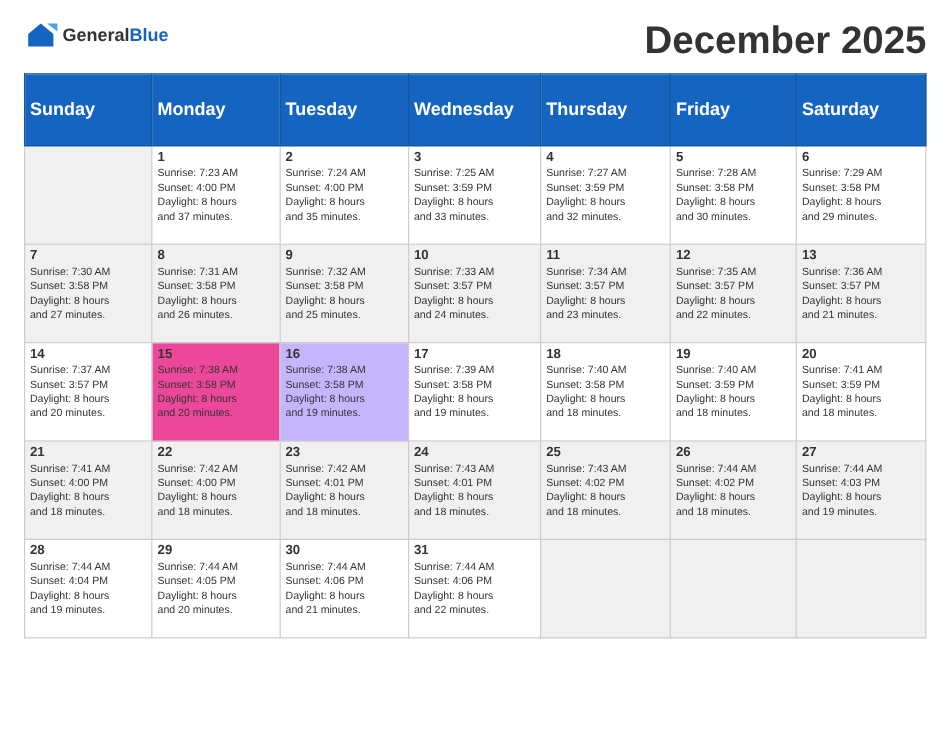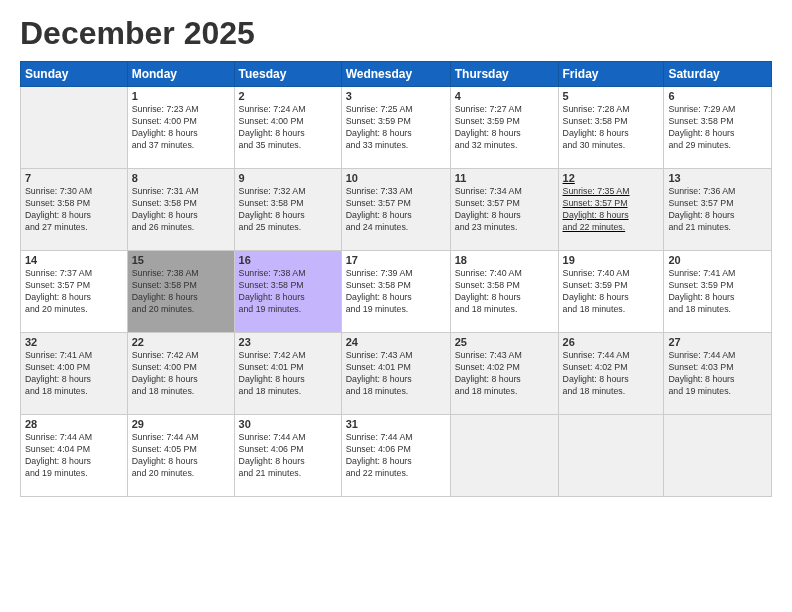--- a/index.html
+++ b/index.html
@@ -45,23 +45,23 @@
       color: #555;
     }
     table {
       width: 100%;
       border-collapse: collapse;
       font-size: 9.5px;
     }
     th {
       background-color: #1565c0;
       color: #fff;
-      padding: 5px 4px;
+      padding: 21px 4px;
       text-align: left;
-      font-size: 12px;
+      font-size: 15px;
       font-weight: bold;
       border: 1px solid #1255a0;
       margin-left: 47px;
     }
     td {
       border: 1px solid #ccc;
       vertical-align: top;
       padding: 3px 4px;
       height: 82px;
       width: 113px;
@@ -85,20 +85,30 @@
     }
     tr:nth-child(odd) td:not(.empty) {
       background: #fff;
     }
   </style>
 </head>
 <body>
 
 <div class="page">
   <div class="header">
+    <div class="logo">
+      <svg class="logo-icon" viewBox="0 0 32 32">
+        <polygon points="16,4 28,14 28,26 4,26 4,14" fill="#1565c0"></polygon>
+        <polygon points="22,4 32,12 32,4" fill="#42a5f5"></polygon>
+        <rect x="0" y="0" width="16" height="14" fill="none"></rect>
+      </svg>
+      <div>
+        <div style="font-size:15px;font-weight:bold;color:#333;line-height:1.15;">General<span style="color:#1565c0;">Blue</span></div>
+      </div>
+    </div>
     <div class="title-section">
       <div class="month-title">December 2025</div>
     </div>
   </div>
 
   <table>
     <thead>
       <tr>
         <th>Sunday</th>
         <th>Monday</th>
@@ -151,35 +161,35 @@
             <div class="day-info">Sunrise: 7:32 AM<br>Sunset: 3:58 PM<br>Daylight: 8 hours<br>and 25 minutes.</div>
           </td>
           <td style="background: rgb(240, 240, 240); margin-left: 40px;">
             <div class="day-num">10</div>
             <div class="day-info">Sunrise: 7:33 AM<br>Sunset: 3:57 PM<br>Daylight: 8 hours<br>and 24 minutes.</div>
           </td>
           <td style="background: rgb(240, 240, 240);">
             <div class="day-num">11</div>
             <div class="day-info">Sunrise: 7:34 AM<br>Sunset: 3:57 PM<br>Daylight: 8 hours<br>and 23 minutes.</div>
           </td>
-          <td style="background: rgb(240, 240, 240); text-decoration: underline;">
+          <td style="background: rgb(240, 240, 240);">
             <div class="day-num">12</div>
             <div class="day-info">Sunrise: 7:35 AM<br>Sunset: 3:57 PM<br>Daylight: 8 hours<br>and 22 minutes.</div>
           </td>
           <td style="background: rgb(240, 240, 240);">
             <div class="day-num">13</div>
             <div class="day-info">Sunrise: 7:36 AM<br>Sunset: 3:57 PM<br>Daylight: 8 hours<br>and 21 minutes.</div>
           </td>
         </tr>
         <tr>
           <td style="background: rgb(255, 255, 255);">
             <div class="day-num">14</div>
             <div class="day-info">Sunrise: 7:37 AM<br>Sunset: 3:57 PM<br>Daylight: 8 hours<br>and 20 minutes.</div>
           </td>
-          <td style="background: #a3a3a3;">
+          <td style="background: #ec4899;">
             <div class="day-num">15</div>
             <div class="day-info">Sunrise: 7:38 AM<br>Sunset: 3:58 PM<br>Daylight: 8 hours<br>and 20 minutes.</div>
           </td>
           <td style="background: #c4b5fd;">
             <div class="day-num">16</div>
             <div class="day-info">Sunrise: 7:38 AM<br>Sunset: 3:58 PM<br>Daylight: 8 hours<br>and 19 minutes.</div>
           </td>
           <td style="background: rgb(255, 255, 255);">
             <div class="day-num">17</div>
             <div class="day-info">Sunrise: 7:39 AM<br>Sunset: 3:58 PM<br>Daylight: 8 hours<br>and 19 minutes.</div>
@@ -192,21 +202,21 @@
             <div class="day-num">19</div>
             <div class="day-info">Sunrise: 7:40 AM<br>Sunset: 3:59 PM<br>Daylight: 8 hours<br>and 18 minutes.</div>
           </td>
           <td style="background: rgb(255, 255, 255);">
             <div class="day-num">20</div>
             <div class="day-info">Sunrise: 7:41 AM<br>Sunset: 3:59 PM<br>Daylight: 8 hours<br>and 18 minutes.</div>
           </td>
         </tr>
         <tr>
           <td style="background: rgb(240, 240, 240);">
-            <div class="day-num">32</div>
+            <div class="day-num">21</div>
             <div class="day-info">Sunrise: 7:41 AM<br>Sunset: 4:00 PM<br>Daylight: 8 hours<br>and 18 minutes.</div>
           </td>
           <td style="background: rgb(240, 240, 240);">
             <div class="day-num">22</div>
             <div class="day-info">Sunrise: 7:42 AM<br>Sunset: 4:00 PM<br>Daylight: 8 hours<br>and 18 minutes.</div>
           </td>
           <td style="background: rgb(240, 240, 240);">
             <div class="day-num">23</div>
             <div class="day-info">Sunrise: 7:42 AM<br>Sunset: 4:01 PM<br>Daylight: 8 hours<br>and 18 minutes.</div>
           </td>

